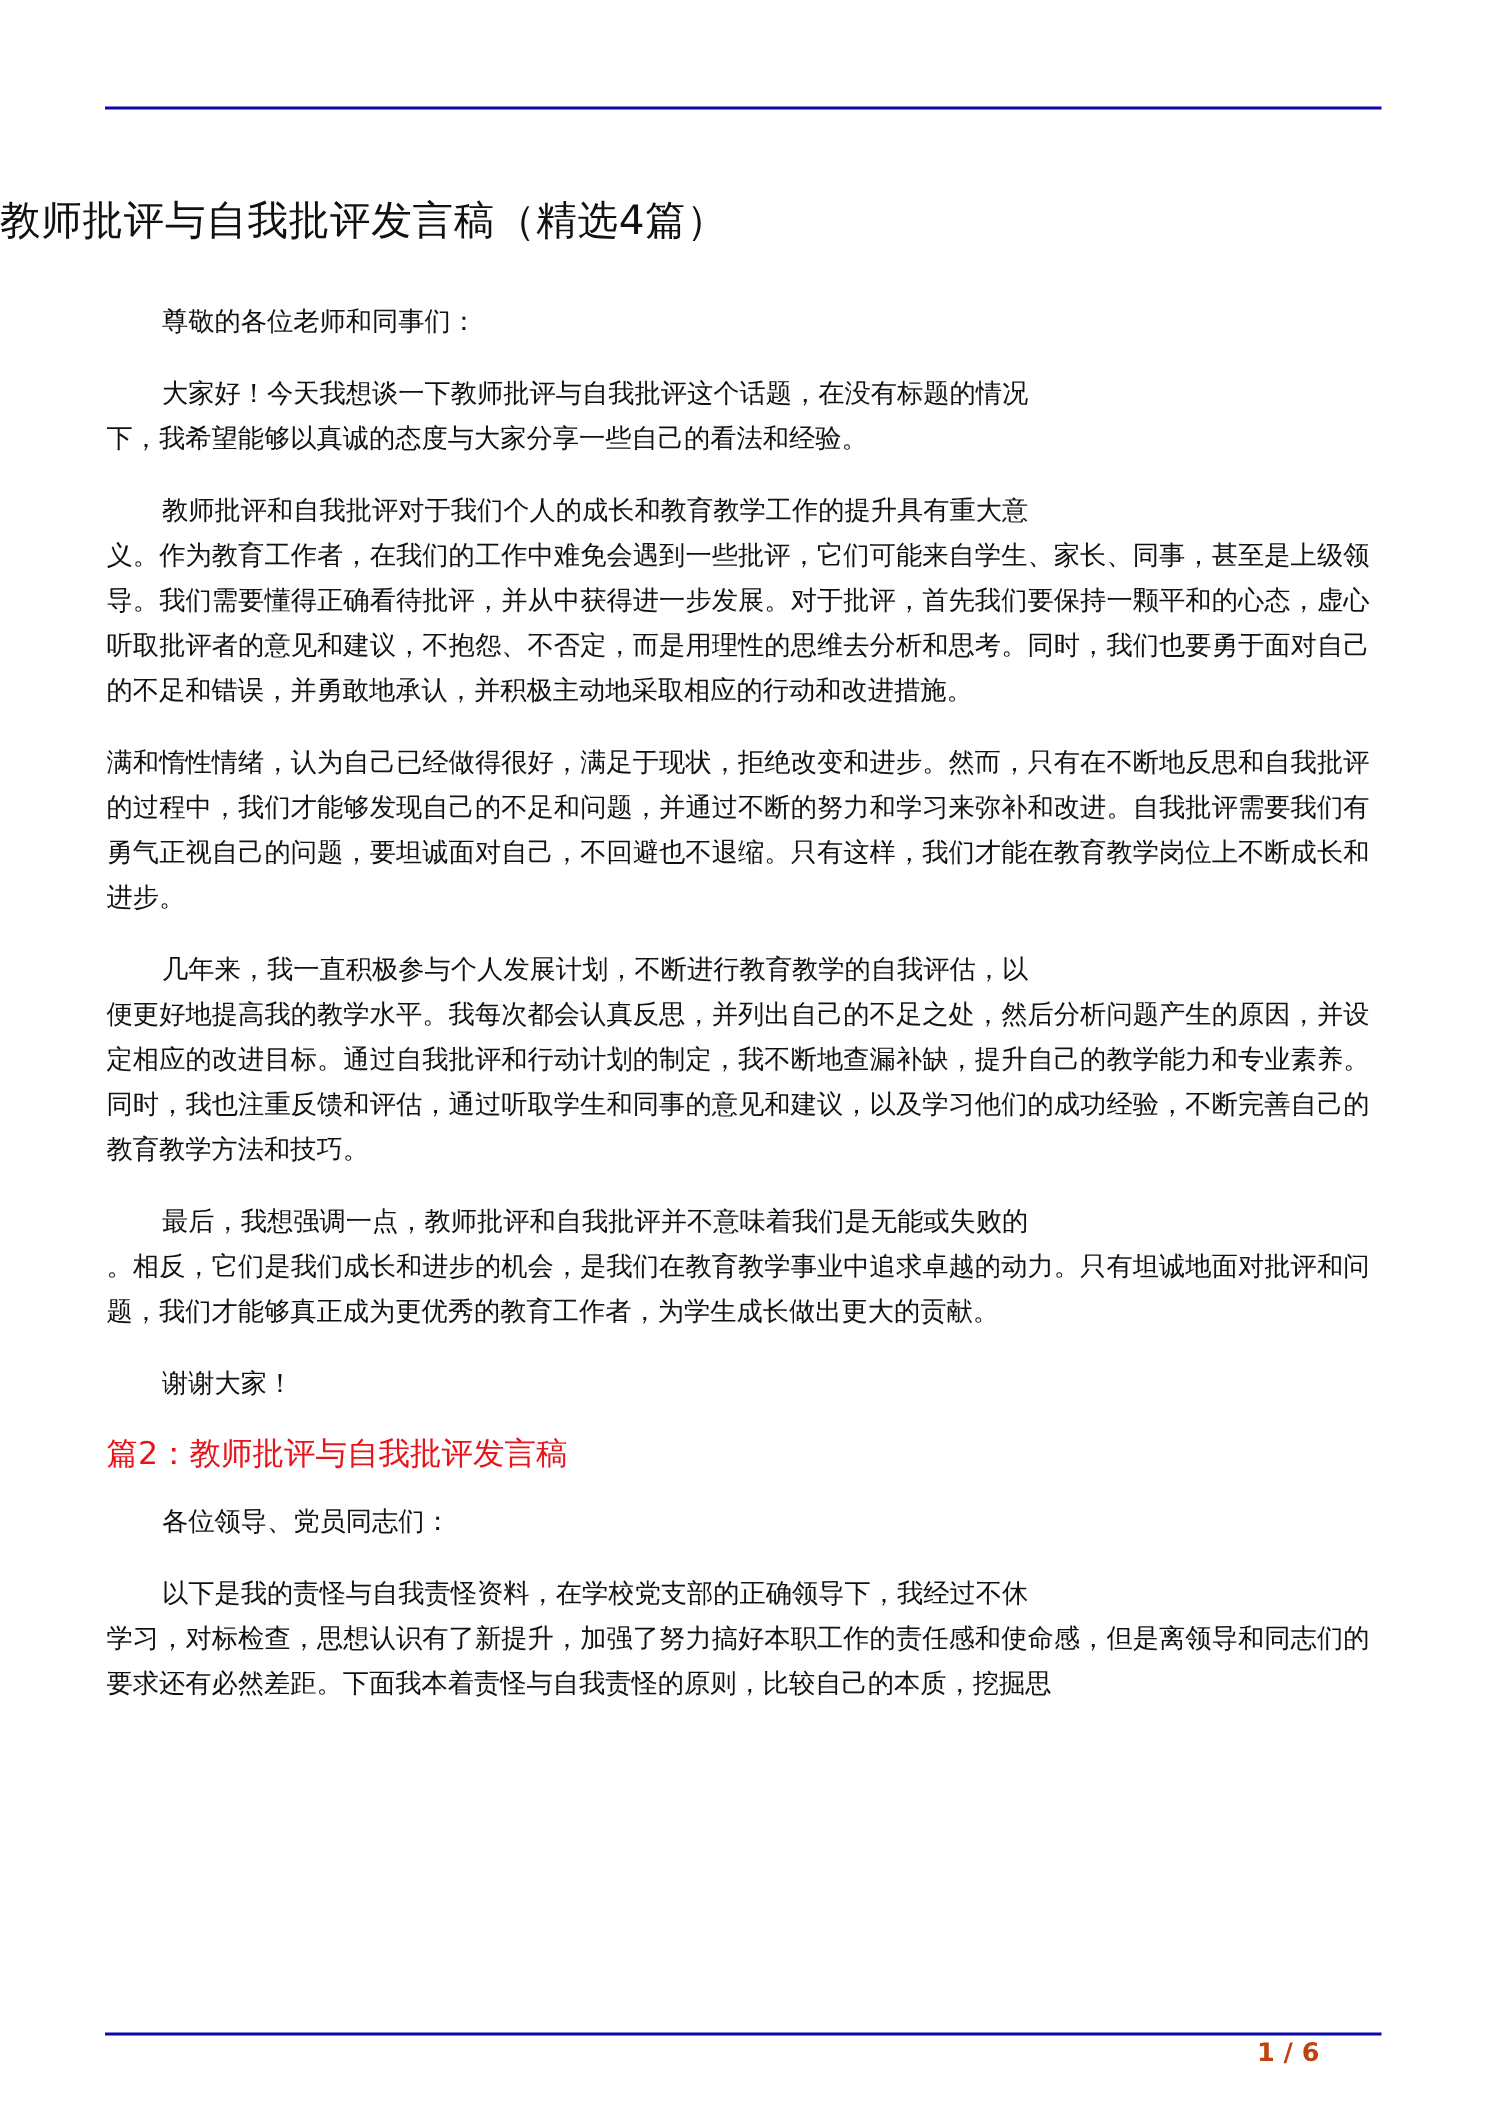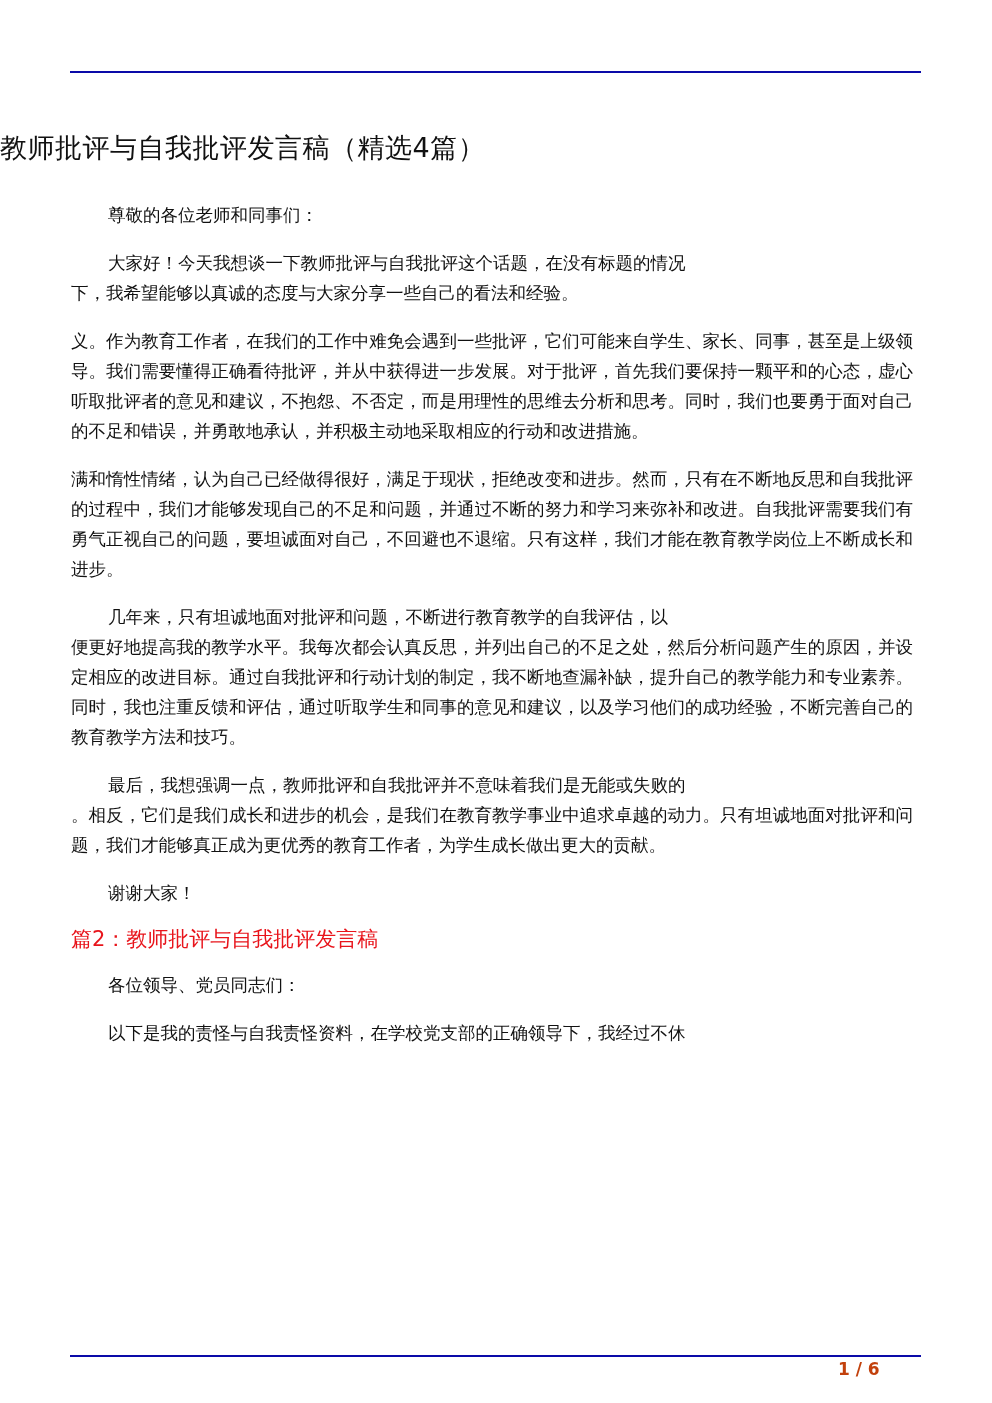--- a/index.html
+++ b/index.html
@@ -26,36 +26,36 @@
 <h1 class="title" style="margin:0;font-weight:normal;">教师批评与自我批评发言稿（精选4篇）</h1>
 
 <div class="content">
   <div class="gap-s"></div>
   <p class="para">
       <span class="first">尊敬的各位老师和同事们：</span>
     </p>
   <div class="gap-m"></div>
   <p class="para"><span class="first">大家好！今天我想谈一下教师批评与自我批评这个话题，在没有标题的情况</span><span>下，我希望能够以真诚的态度与大家分享一些自己的看法和经验。</span></p>
   <div class="gap-m"></div>
-  <p class="para"><span>义。作为教育工作者，在我们的工作中难免会遇到一些批评，它们可能来自学生、家长、同事，甚至是上级领导。我们需要懂得正确看待批评，并从中获得进一步发展。对于批评，首先我们要保持一颗平和的心态，虚心听取批评者的意见和建议，不抱怨、不否定，而是用理性的思维去分析和思考。同时，我们也要勇于面对自己的不足和错误，并勇敢地承认，并积极主动地采取相应的行动和改进措施。</span></p>
+  <p class="para"><span class="first">教师批评和自我批评对于我们个人的成长和教育教学工作的提升具有重大意</span><span>义。作为教育工作者，在我们的工作中难免会遇到一些批评，它们可能来自学生、家长、同事，甚至是上级领导。我们需要懂得正确看待批评，并从中获得进一步发展。对于批评，首先我们要保持一颗平和的心态，虚心听取批评者的意见和建议，不抱怨、不否定，而是用理性的思维去分析和思考。同时，我们也要勇于面对自己的不足和错误，并勇敢地承认，并积极主动地采取相应的行动和改进措施。</span></p>
   <div class="gap-m"></div>
   <p class="para"><span>满和惰性情绪，认为自己已经做得很好，满足于现状，拒绝改变和进步。然而，只有在不断地反思和自我批评的过程中，我们才能够发现自己的不足和问题，并通过不断的努力和学习来弥补和改进。自我批评需要我们有勇气正视自己的问题，要坦诚面对自己，不回避也不退缩。只有这样，我们才能在教育教学岗位上不断成长和进步。</span></p>
   <div class="gap-m"></div>
-  <p class="para"><span class="first">几年来，只有坦诚地面对批评和问题，不断进行教育教学的自我评估，以</span><span>便更好地提高我的教学水平。我每次都会认真反思，并列出自己的不足之处，然后分析问题产生的原因，并设定相应的改进目标。通过自我批评和行动计划的制定，我不断地查漏补缺，提升自己的教学能力和专业素养。同时，我也注重反馈和评估，通过听取学生和同事的意见和建议，以及学习他们的成功经验，不断完善自己的教育教学方法和技巧。</span></p>
+  <p class="para"><span class="first">几年来，我一直积极参与个人发展计划，不断进行教育教学的自我评估，以</span><span>便更好地提高我的教学水平。我每次都会认真反思，并列出自己的不足之处，然后分析问题产生的原因，并设定相应的改进目标。通过自我批评和行动计划的制定，我不断地查漏补缺，提升自己的教学能力和专业素养。同时，我也注重反馈和评估，通过听取学生和同事的意见和建议，以及学习他们的成功经验，不断完善自己的教育教学方法和技巧。</span></p>
   <div class="gap-m"></div>
   <p class="para"><span class="first">最后，我想强调一点，教师批评和自我批评并不意味着我们是无能或失败的</span><span>。相反，它们是我们成长和进步的机会，是我们在教育教学事业中追求卓越的动力。只有坦诚地面对批评和问题，我们才能够真正成为更优秀的教育工作者，为学生成长做出更大的贡献。</span></p>
   <div class="gap-m"></div>
   <p class="para">
       <span class="first">谢谢大家！</span>
     </p>
   <div class="gap-s"></div>
 
   <h2 class="section-heading" style="font-weight:normal;">篇2：教师批评与自我批评发言稿</h2>
   <div class="gap-s"></div>
   <p class="para">
       <span class="first">各位领导、党员同志们：</span>
     </p>
   <div class="gap-m"></div>
-  <p class="para"><span class="first">以下是我的责怪与自我责怪资料，在学校党支部的正确领导下，我经过不休</span></p>
+  <p class="para"><span class="first">以下是我的责怪与自我责怪资料，在学校党支部的正确领导下，我经过不休</span><span>学习，对标检查，思想认识有了新提升，加强了努力搞好本职工作的责任感和使命感，但是离领导和同志们的要求还有必然差距。下面我本着责怪与自我责怪的原则，比较自己的本质，挖掘思</span></p>
 </div>
 
 <div class="rule bottom"></div>
 <div class="page-num">1 / 6</div>
 
 </body></html>

